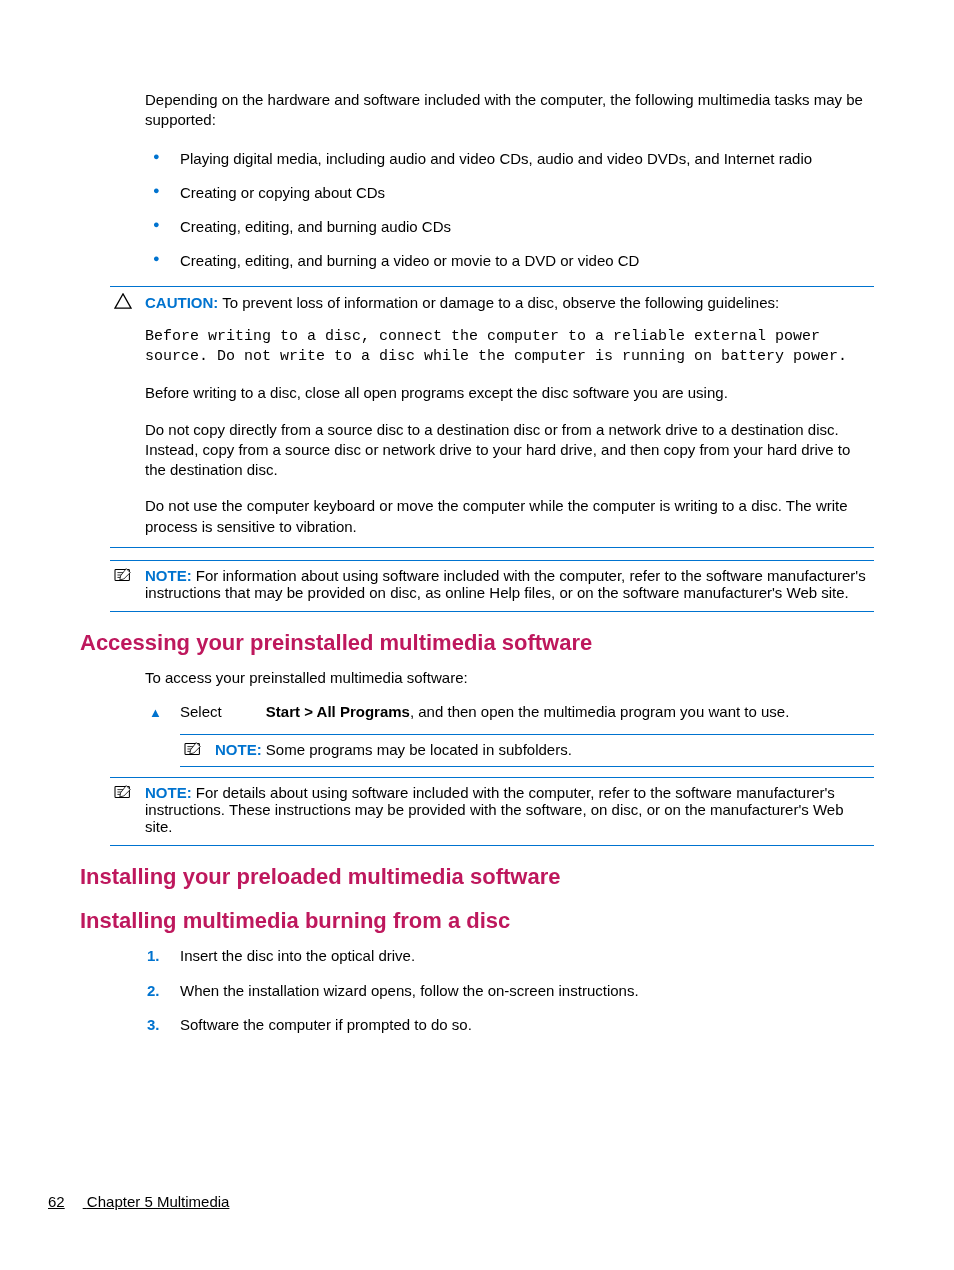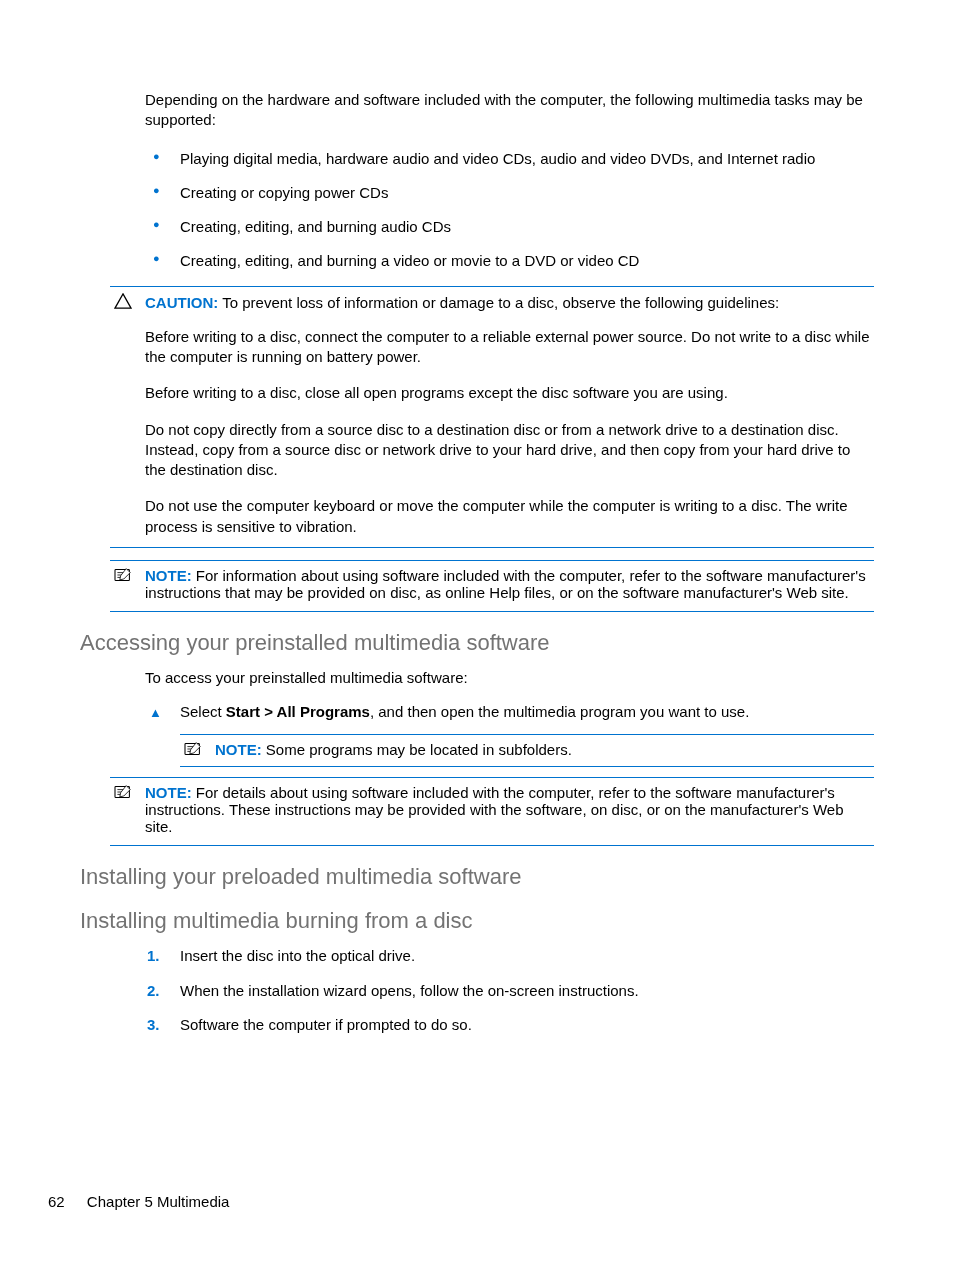--- a/index.html
+++ b/index.html
@@ -37,34 +37,34 @@
     .callout-inner { position: relative; padding-left: 35px; }
     .callout-label { color: #0073cf; font-weight: bold; }
     .callout-icon {
       position: absolute;
       left: 0;
       top: 0;
       width: 26px;
       text-align: center;
     }
     .callout-body p { margin-top: 16px; line-height: 1.35; }
-    .callout-body p:first-of-type { margin-top: 12px; }
+    .callout-body p:first-of-type { margin-top: 12px; font-family: Liberation Mono, monospace; }
     .callout-first-line { line-height: 1.35; margin-bottom: 14px; }
     .nested-callout {
       border-top: 1px solid #0073cf;
       border-bottom: 1px solid #0073cf;
       padding: 6px 0 8px 0;
       margin-left: 35px;
       margin-bottom: 10px;
     }
     .nested-callout .callout-inner { padding-left: 35px; }
     h2 {
-      color: #737373;
+      color: #be185d;
       font-size: 22px;
-      font-weight: normal;
+      font-weight: bold;
       margin-left: -65px;
       margin-top: 18px;
       margin-bottom: 12px;
     }
     .body-p { margin-bottom: 14px; line-height: 1.35; }
     .triangle-list { list-style: none; padding: 0; margin-bottom: 8px; }
     .triangle-list li { position: relative; padding-left: 35px; margin-bottom: 12px; line-height: 1.35; }
     .triangle-li-icon {
       position: absolute;
       left: 4px;
@@ -73,36 +73,37 @@
       font-size: 13px;
     }
     ol.numbered { list-style: none; padding: 0; }
     ol.numbered li { position: relative; padding-left: 35px; margin-bottom: 14px; line-height: 1.35; }
     .num-marker { position: absolute; left: 2px; top: 0; color: #0073cf; font-weight: bold; }
     .footer {
       position: absolute;
       bottom: 60px;
       left: 48px;
       font-size: 15px;
+      text-decoration: underline;
     }
     .footer-page { margin-right: 18px; }
-    .bold { font-weight: bold; }
+    .bold { font-weight: bold; margin-left: 40px; }
     svg.note-svg { width: 20px; height: 16px; }
     svg.caution-svg { width: 18px; height: 16px; }
   </style>
 </head>
 <body>
 
 <div class="content">
 
   <p class="intro-p">Depending on the hardware and software included with the computer, the following multimedia tasks may be supported:</p>
 
   <ul class="bullets">
-    <li>Playing digital media, hardware audio and video CDs, audio and video DVDs, and Internet radio</li>
-    <li>Creating or copying power CDs</li>
+    <li>Playing digital media, including audio and video CDs, audio and video DVDs, and Internet radio</li>
+    <li>Creating or copying about CDs</li>
     <li>Creating, editing, and burning audio CDs</li>
     <li>Creating, editing, and burning a video or movie to a DVD or video CD</li>
   </ul>
 
   <div class="callout">
     <div class="callout-inner">
       <span class="callout-icon">
         <svg class="caution-svg" viewBox="0 0 20 18">
             <path d="M10 1 L19 17 L1 17 Z" fill="none" stroke="#000" stroke-width="1.4"></path>
           </svg>

